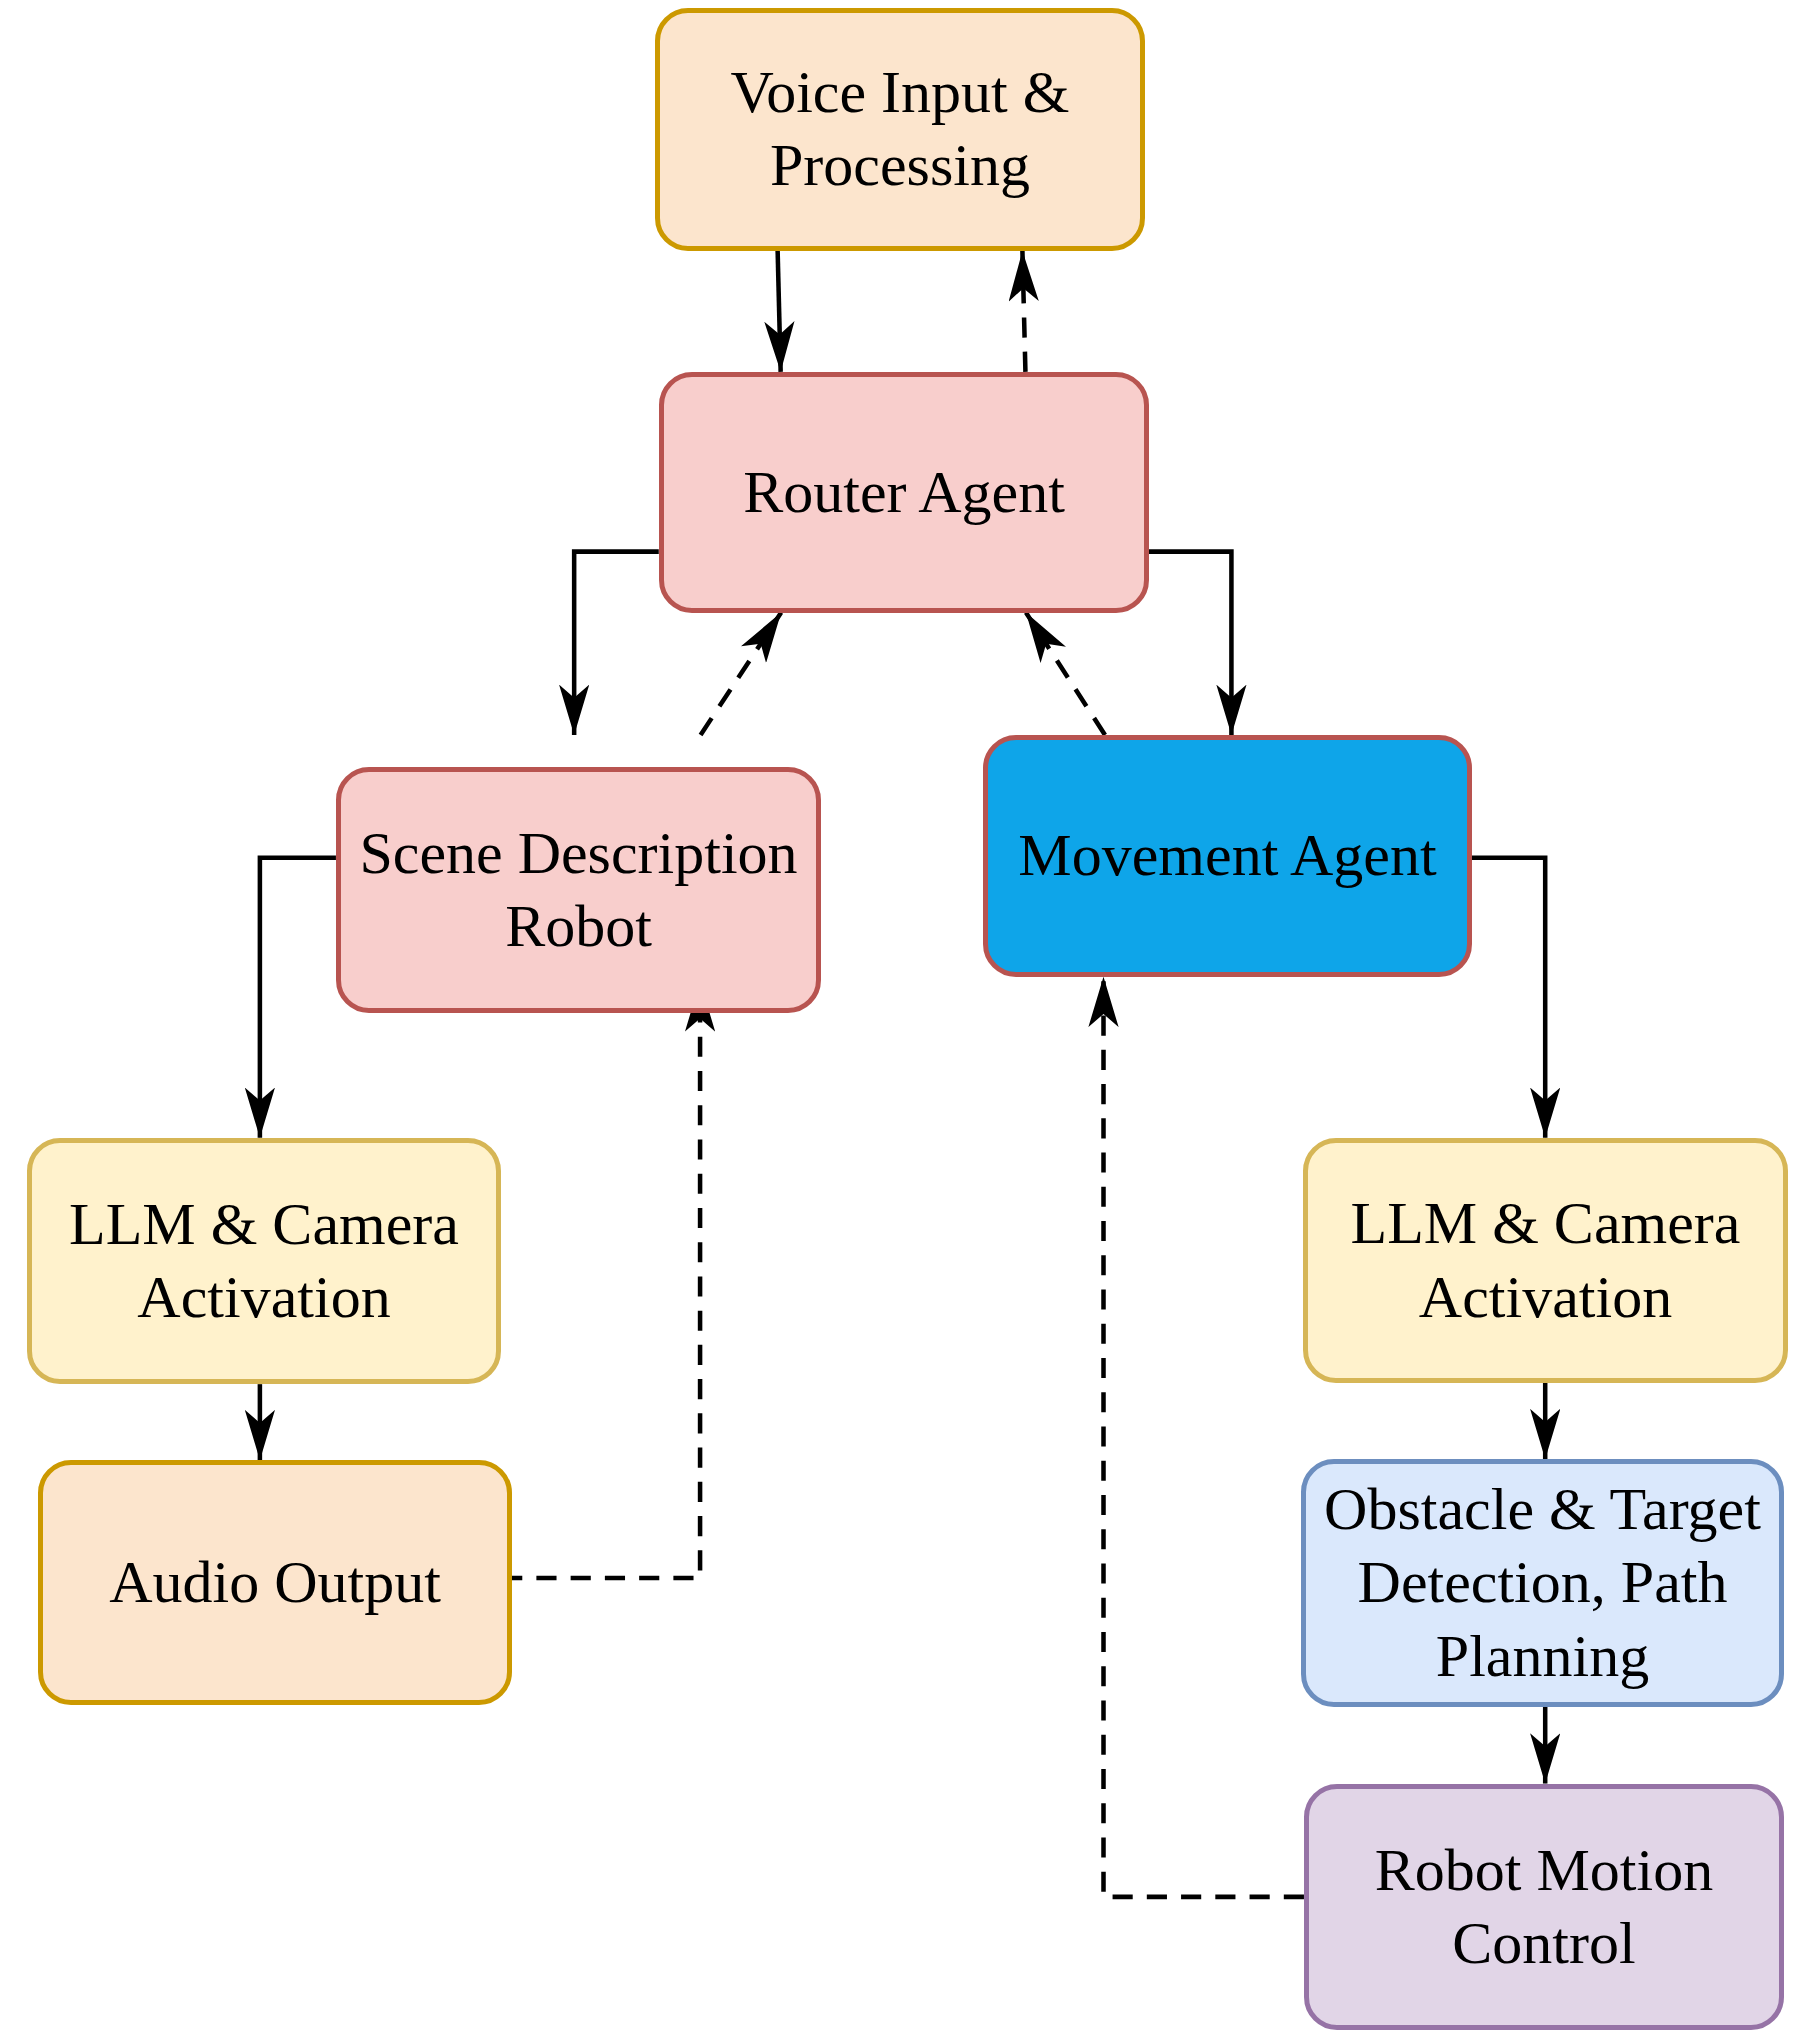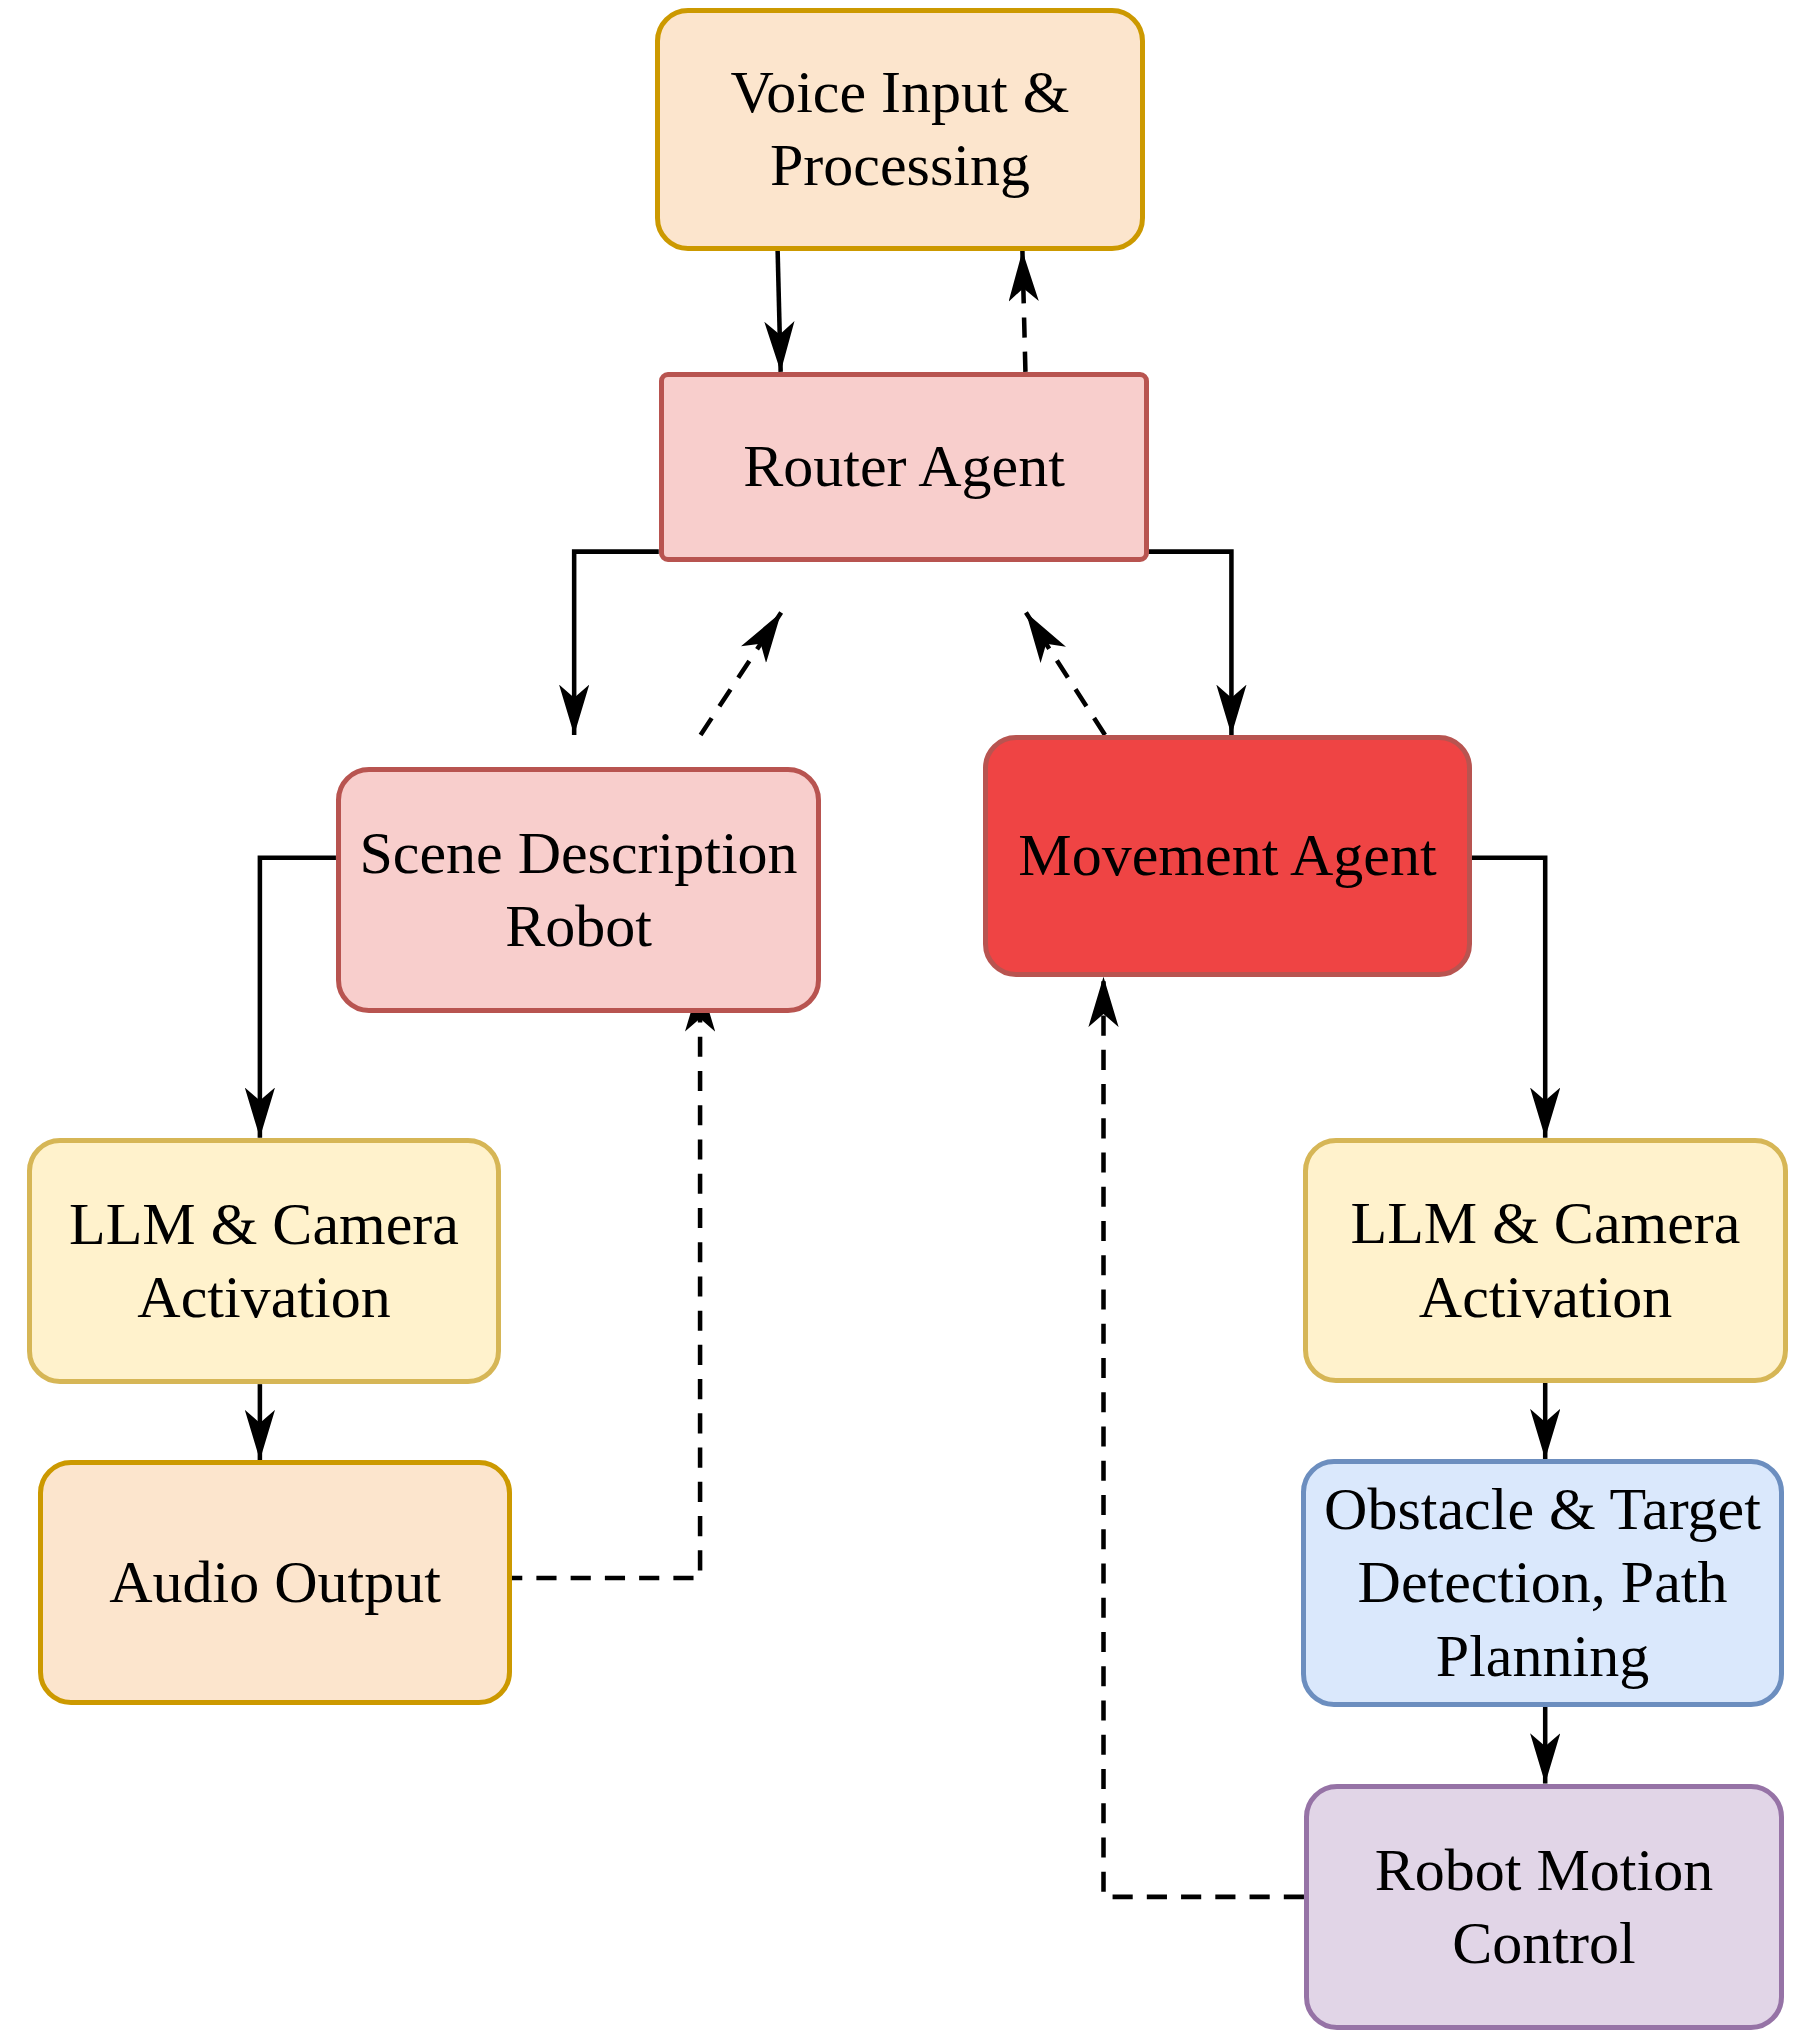--- a/index.html
+++ b/index.html
@@ -84,30 +84,30 @@
     <path class="edge" d="M3068,3389 L3068,3541" marker-end="url(#arrow)"></path>
 
     <path class="edge dashed" d="M2589,3766 L2191,3766 L2191,1939" marker-end="url(#arrow)"></path>
   </svg>
 
   <div class="node" style="left: 655px; top: 7.6px; width: 490px; height: 243px; background: rgb(252, 229, 205); border-color: rgb(204, 153, 0);">
     <span class="line">Voice Input &amp;</span>
     <span class="line">Processing</span>
   </div>
 
-  <div class="node" style="left: 659px; top: 372px; width: 490px; height: 190px; background: rgb(248, 206, 204); border-color: rgb(184, 84, 80); border-radius: 9px;">
+  <div class="node" style="left: 659px; top: 372px; width: 490px; height: 241px; background: rgb(248, 206, 204); border-color: rgb(184, 84, 80);">
     <span class="line">Router Agent</span>
   </div>
 
   <div class="node" style="left: 336px; top: 735px; width: 485px; height: 246px; background: rgb(248, 206, 204); border-color: rgb(184, 84, 80); margin-top: 32px;">
     <span class="line">Scene Description</span>
     <span class="line">Robot</span>
   </div>
 
-  <div class="node" style="left: 983px; top: 735px; width: 489px; height: 242px; background: #ef4444; border-color: rgb(184, 84, 80);">
+  <div class="node" style="left: 983px; top: 735px; width: 489px; height: 242px; background: #0ea5e9; border-color: rgb(184, 84, 80);">
     <span class="line">Movement Agent</span>
   </div>
 
   <div class="node" style="left: 27px; top: 1138px; width: 474px; height: 246px; background: rgb(255, 242, 204); border-color: rgb(214, 182, 86);">
     <span class="line">LLM &amp; Camera</span>
     <span class="line">Activation</span>
   </div>
 
   <div class="node" style="left: 29px; top: 1460px; width: 474px; height: 245px; background: rgb(252, 229, 205); border-color: rgb(204, 153, 0); margin-left: 9px;">
     <span class="line">Audio Output</span>

